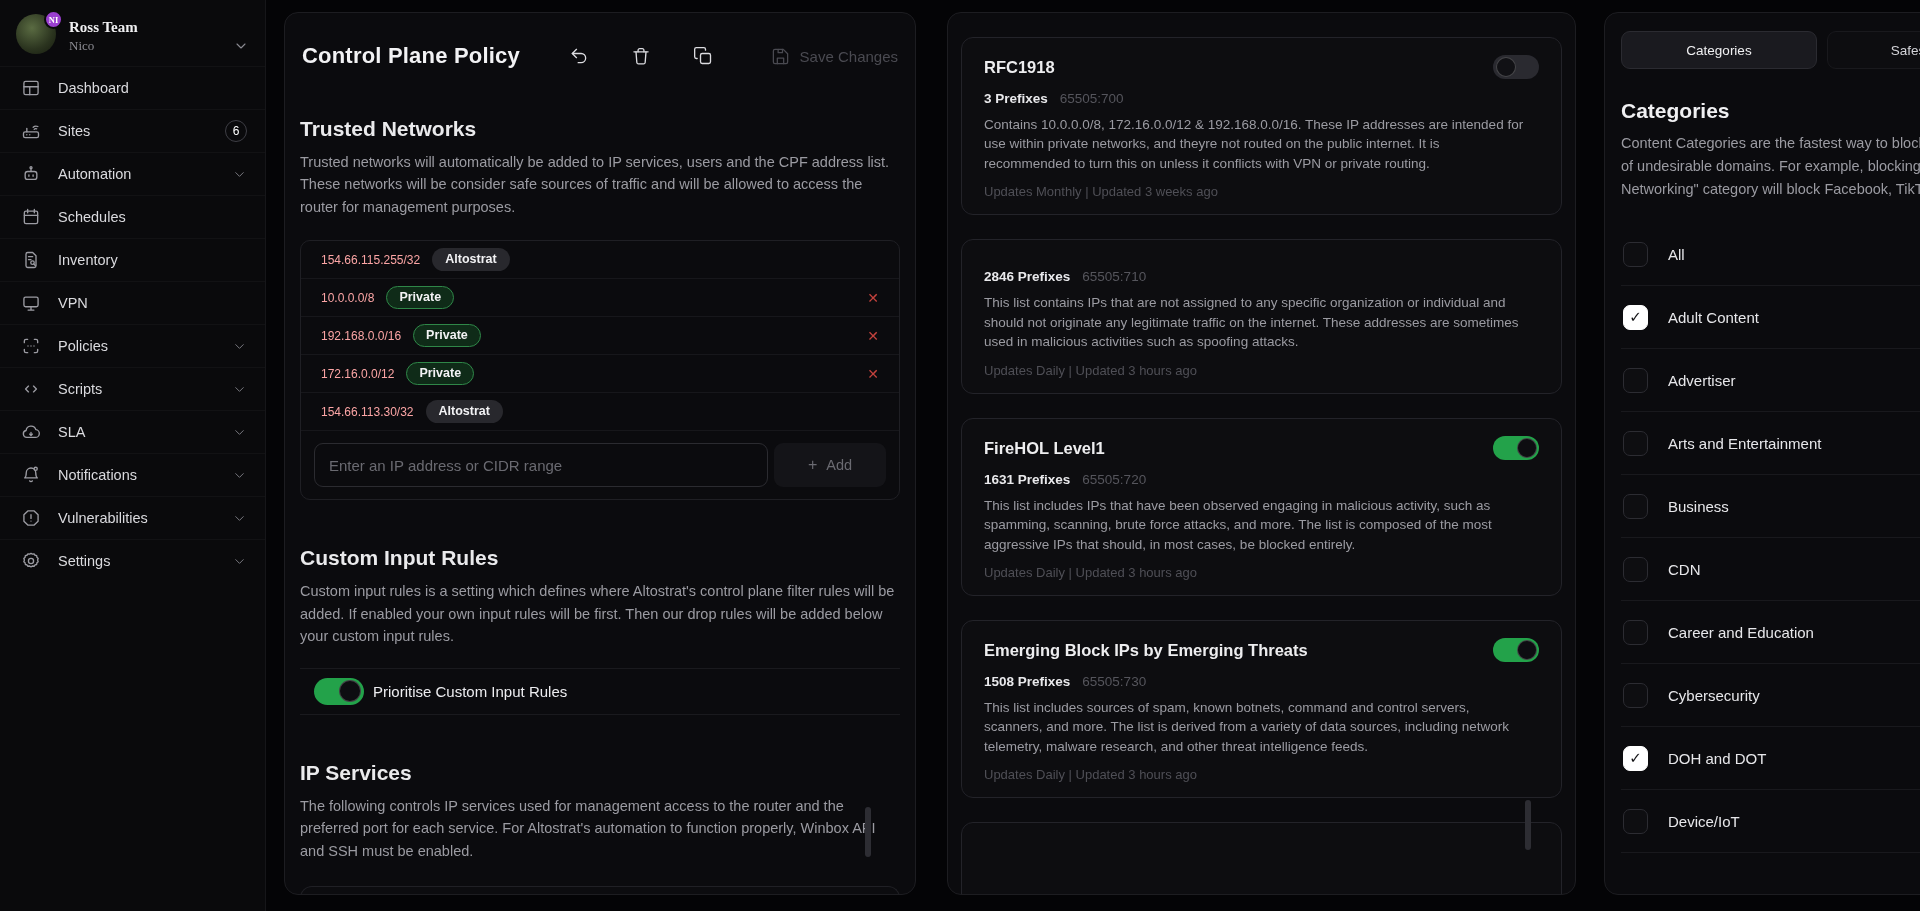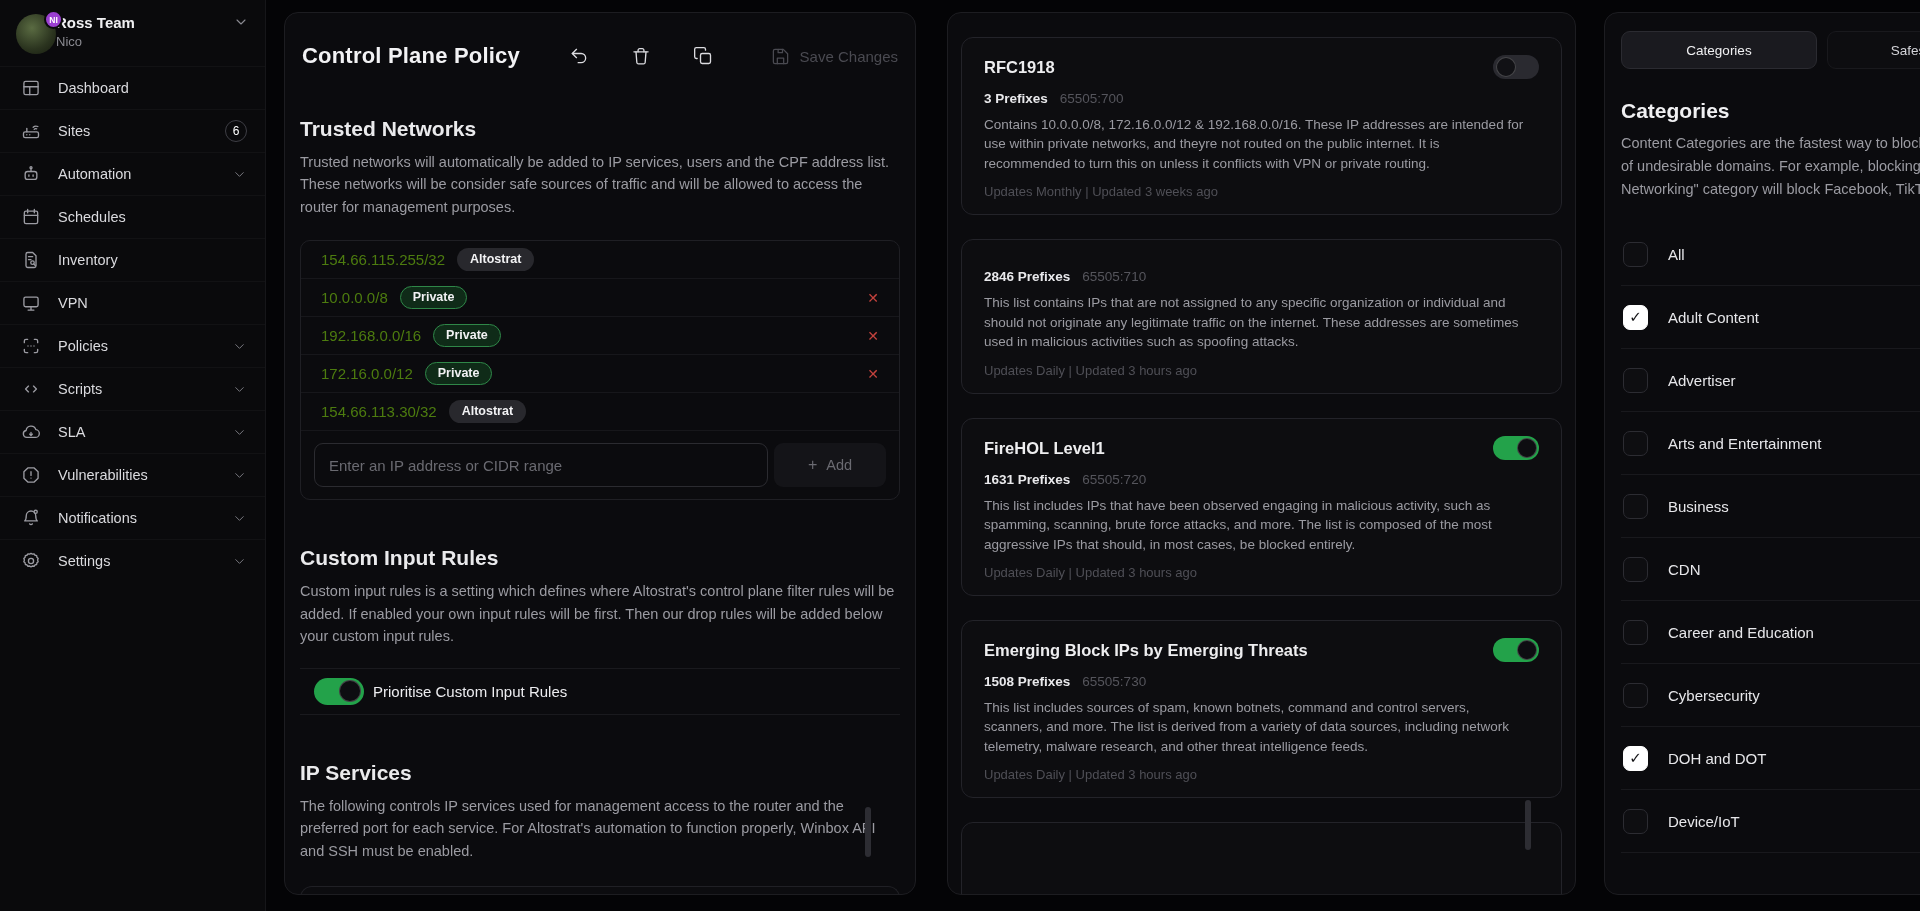--- a/index.html
+++ b/index.html
@@ -7,21 +7,21 @@
   body {
     width:1920px; height:911px; overflow:hidden; position:relative;
     background:#040406; color:#ececee;
     font-family:"Liberation Sans","DejaVu Sans",sans-serif;
   }
   svg { display:block; }
 
   
   .sidebar { position:absolute; left:0; top:0; width:266px; height:911px;
     background:#0a0a0c; border-right:1px solid #161619; }
-  .team { display:flex; align-items:flex-start; padding:14px 16px 12px 16px; cursor:pointer; }
+  .team { display:flex; align-items:flex-end; gap:13px; padding:14px 16px 12px 16px; cursor:pointer;font-family:Liberation Serif, serif; }
   .avatar { width:40px; height:40px; border-radius:50%; flex:none; position:relative;
     background:radial-gradient(circle at 40% 35%, #5a6b42, #2b341f 60%, #151a0e); }
   .avatar-badge { position:absolute; top:-4px; right:-7px; width:19px; height:19px; border-radius:50%;
     background:#9b3fd1; color:#fff; font-size:8.5px; font-weight:bold;
     display:flex; align-items:center; justify-content:center; border:2px solid #0a0a0c; }
   .team-name { font-size:15px; font-weight:600; color:#f0f0f2; line-height:1.2; }
   .team-sub { font-size:13px; color:#8b8b92; margin-top:2px; }
   .team-chev { margin-left:auto; color:#8b8b92; width:16px; height:16px; }
 
   .searchbox { margin:8px 12px 8px 12px; height:40px; background:#0f0f12; border:1px solid #232327;
@@ -56,21 +56,21 @@
   .icon-btn { width:20px; height:20px; color:#dcdce0; cursor:pointer; flex:none; }
   .save-group { display:flex; align-items:center; gap:10px; color:#4a4a51; font-size:15px; margin-left:16px; cursor:default; }
   .save-ic { width:19px; height:19px; flex:none; }
 
   .section-h { font-size:21px; font-weight:600; color:#eaeaec; }
   .sec-desc { margin-top:10px; font-size:14.5px; line-height:1.55; color:#9b9ba2; max-width:602px; }
   .mt48 { margin-top:48px; } .mt46 { margin-top:46px; }
 
   .tn-box { margin-top:22px; border:1px solid #1f1f24; border-radius:10px; overflow:hidden; }
   .tn-row { display:flex; align-items:center; height:38px; padding:0 20px; border-bottom:1px solid #17171b; }
-  .tn-cidr { font-size:15px; color:#4d7c0f; }
+  .tn-cidr { font-size:12px; color:#fca5a5; }
   .badge { margin-left:12px; font-size:12.5px; font-weight:700; padding:4px 13px; border-radius:999px; line-height:1.2; }
   .badge-gray  { background:#28282d; color:#f2f2f4; }
   .badge-green { background:#0f2b18; border:1px solid #2f8748; color:#f2f2f4; padding:3px 12px; }
   .tn-x { margin-left:auto; color:#c4423d; font-size:14px; font-weight:700; cursor:pointer; }
   .tn-x::before { content:"\2715"; }
   .tn-add { display:flex; align-items:flex-start; padding:12px 13px; gap:6px; }
   .tn-input { flex:1; height:44px; background:transparent; border:1px solid #2b2b30; border-radius:9px;
     color:#e0e0e4; padding:0 14px; font-size:15px; font-family:inherit; outline:none; }
   .tn-input::placeholder { color:#6a6a71; }
   .add-btn { width:112px; height:44px; border-radius:9px; background:#141418; border:none; color:#6a6a71;
@@ -248,40 +248,40 @@
       <span>SLA</span>
       <span class="nav-chev">
           <svg viewBox="0 0 24 24" fill="none" stroke="currentColor" stroke-width="1.6" stroke-linecap="round" stroke-linejoin="round">
             <path d="M6 9l6 6 6-6"></path>
           </svg>
         </span>
     </div>
     <div class="nav-item">
       <span class="nav-ic">
           <svg viewBox="0 0 24 24" fill="none" stroke="currentColor" stroke-width="1.6" stroke-linecap="round" stroke-linejoin="round">
-            <path d="M8.2 3.5h7.6l4.7 4.7v7.6l-4.7 4.7H8.2l-4.7-4.7V8.2l4.7-4.7z"></path>
-            <path d="M12 8v4.5M12 15.7h.01"></path>
-          </svg>
-        </span>
-      <span>Vulnerabilities</span>
-      <span class="nav-chev">
-          <svg viewBox="0 0 24 24" fill="none" stroke="currentColor" stroke-width="1.6" stroke-linecap="round" stroke-linejoin="round">
-            <path d="M6 9l6 6 6-6"></path>
-          </svg>
-        </span>
-    </div>
-    <div class="nav-item">
-      <span class="nav-ic">
-          <svg viewBox="0 0 24 24" fill="none" stroke="currentColor" stroke-width="1.6" stroke-linecap="round" stroke-linejoin="round">
             <path d="M17.7 9.3A5.7 5.7 0 1 0 6.3 9.3c0 4.8-1.9 6.2-1.9 6.2h15.2s-1.9-1.4-1.9-6.2z"></path>
             <path d="M10.4 19a1.9 1.9 0 0 0 3.2 0"></path>
             <circle cx="17.6" cy="4.6" r="1.9"></circle>
           </svg>
         </span>
       <span>Notifications</span>
+      <span class="nav-chev">
+          <svg viewBox="0 0 24 24" fill="none" stroke="currentColor" stroke-width="1.6" stroke-linecap="round" stroke-linejoin="round">
+            <path d="M6 9l6 6 6-6"></path>
+          </svg>
+        </span>
+    </div>
+    <div class="nav-item">
+      <span class="nav-ic">
+          <svg viewBox="0 0 24 24" fill="none" stroke="currentColor" stroke-width="1.6" stroke-linecap="round" stroke-linejoin="round">
+            <path d="M8.2 3.5h7.6l4.7 4.7v7.6l-4.7 4.7H8.2l-4.7-4.7V8.2l4.7-4.7z"></path>
+            <path d="M12 8v4.5M12 15.7h.01"></path>
+          </svg>
+        </span>
+      <span>Vulnerabilities</span>
       <span class="nav-chev">
           <svg viewBox="0 0 24 24" fill="none" stroke="currentColor" stroke-width="1.6" stroke-linecap="round" stroke-linejoin="round">
             <path d="M6 9l6 6 6-6"></path>
           </svg>
         </span>
     </div>
     <div class="nav-item">
       <span class="nav-ic">
           <svg viewBox="0 0 24 24" fill="none" stroke="currentColor" stroke-width="1.6" stroke-linecap="round" stroke-linejoin="round">
             <circle cx="12" cy="12" r="3.1"></circle>

